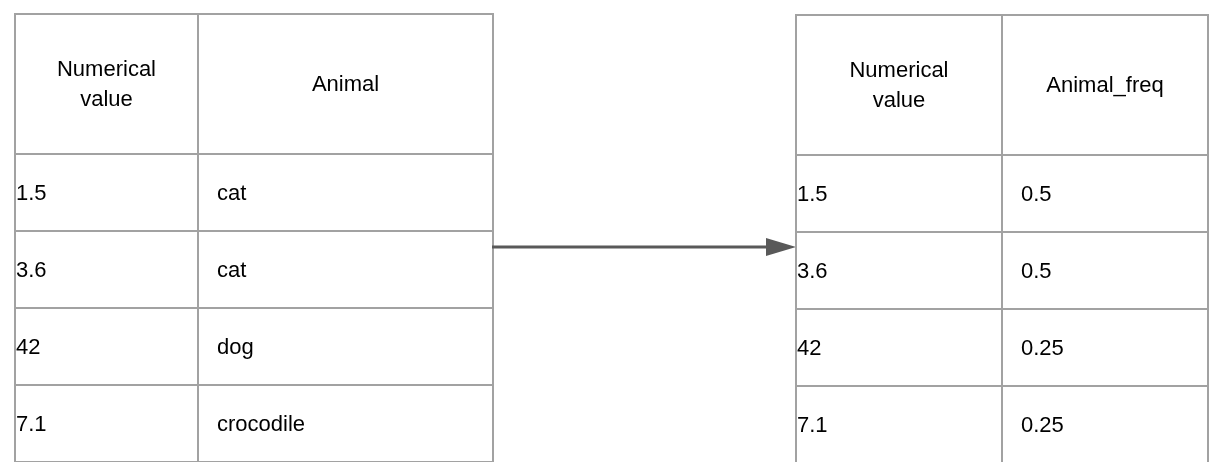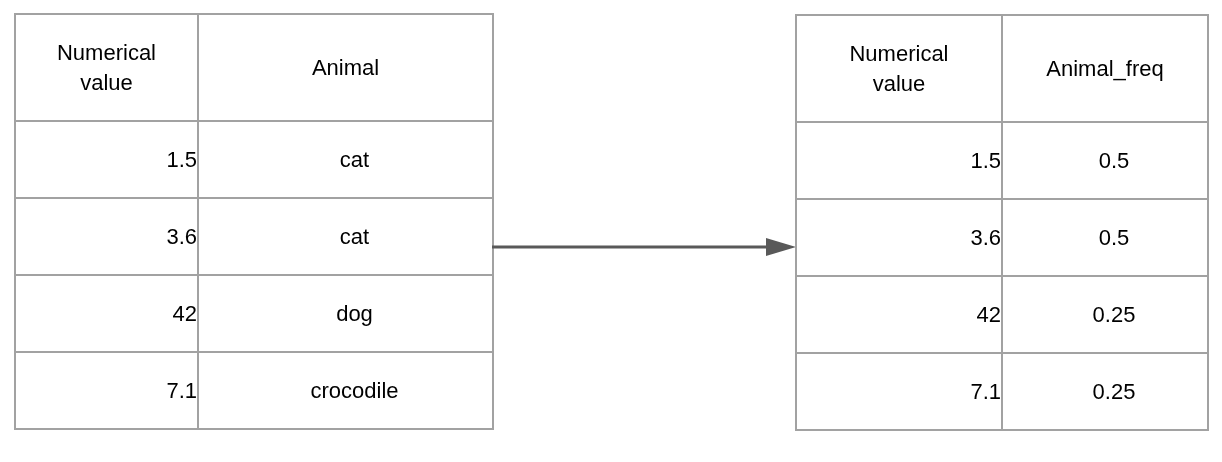--- a/index.html
+++ b/index.html
@@ -28,30 +28,30 @@
     padding: 0;
     vertical-align: middle;
     background: #ffffff;
   }
   .t-left  { left: 14px;  top: 13px; }
   .t-right { left: 795px; top: 14px; }
   col.lc1 { width: 183px; }
   col.lc2 { width: 295px; }
   col.rc1 { width: 206px; }
   col.rc2 { width: 206px; }
-  tr.hdr { height: 107px; }
+  tr.hdr { height: 140px; }
   tr.row { height: 77px; }
   th { text-align: center; }
   th .wrap-narrow {
     display: inline-block;
     max-width: 125px; 
     line-height: 30px;
   }
-  td.c { text-align: right; }
-  td.l { text-align: center; padding-left: 18px; }
+  td.c { text-align: left; }
+  td.l { text-align: left; padding-left: 18px; }
   .arrow-label {
     position: absolute;
     left: 492px;
     top: 192px;
     width: 303px;
     text-align: center;
     font-weight: bold;
     font-size: 24px;
     line-height: 30px;
     white-space: nowrap;

